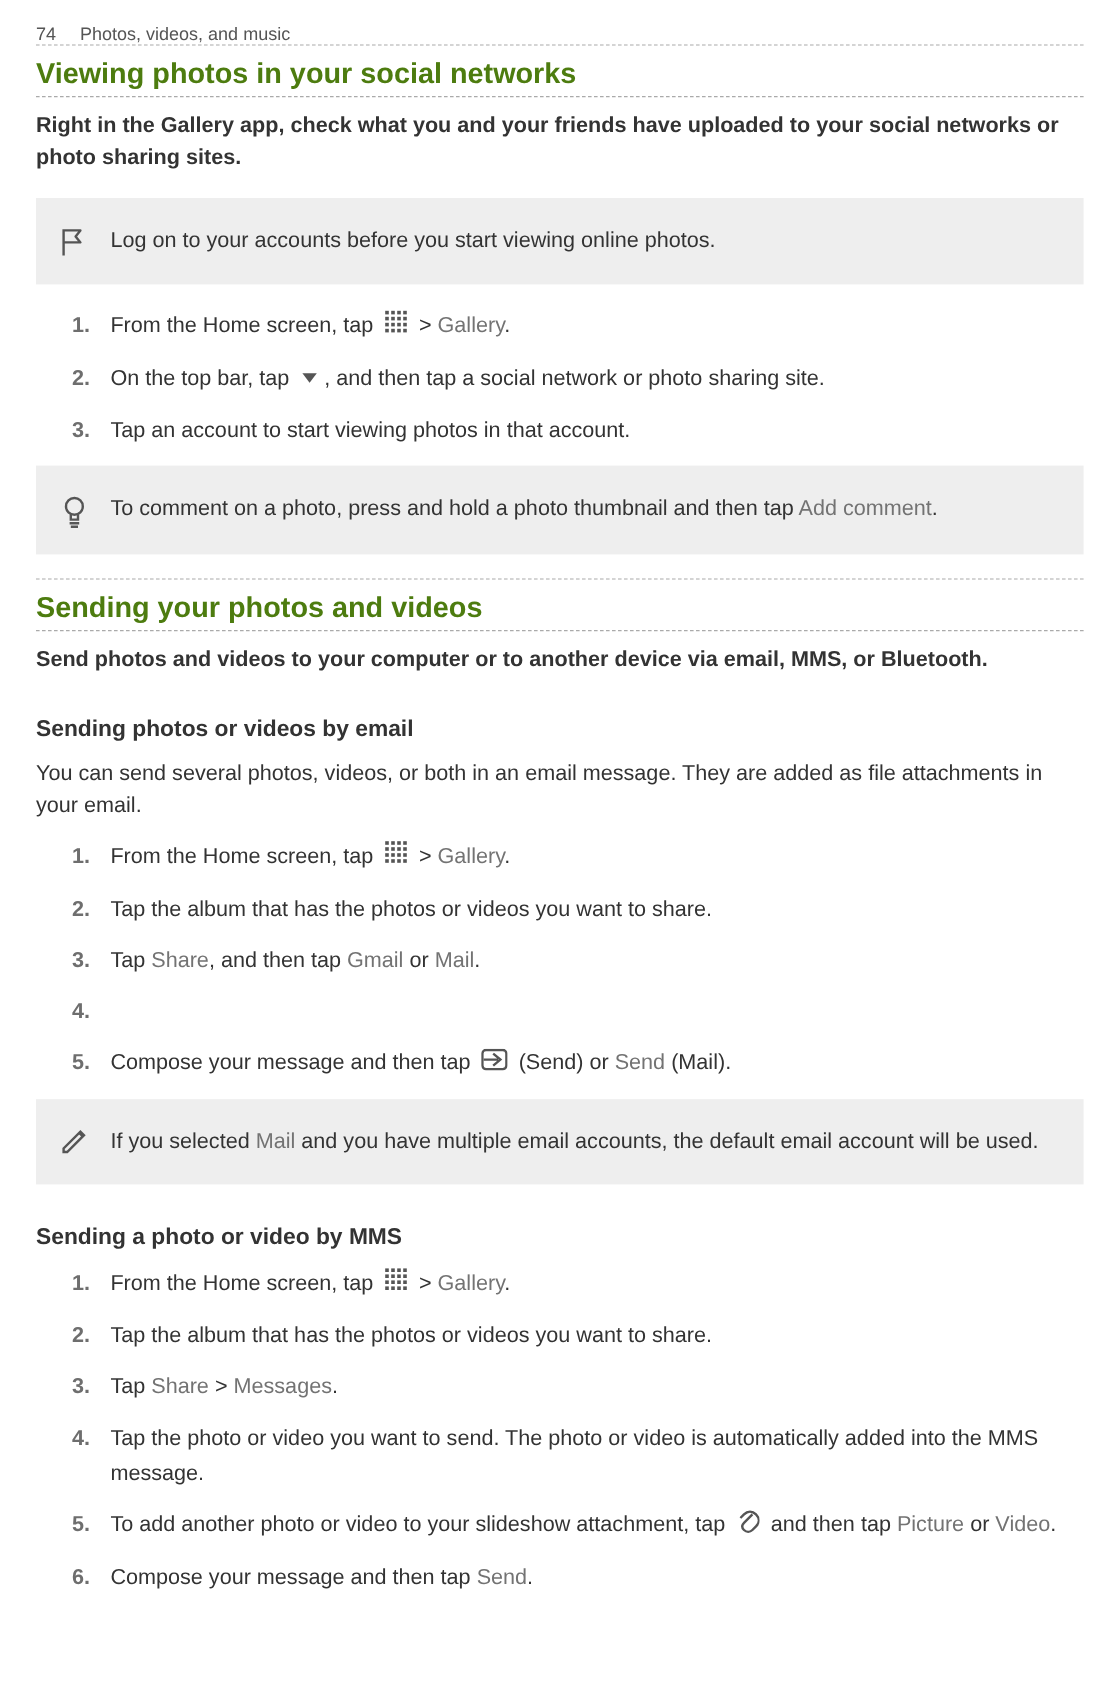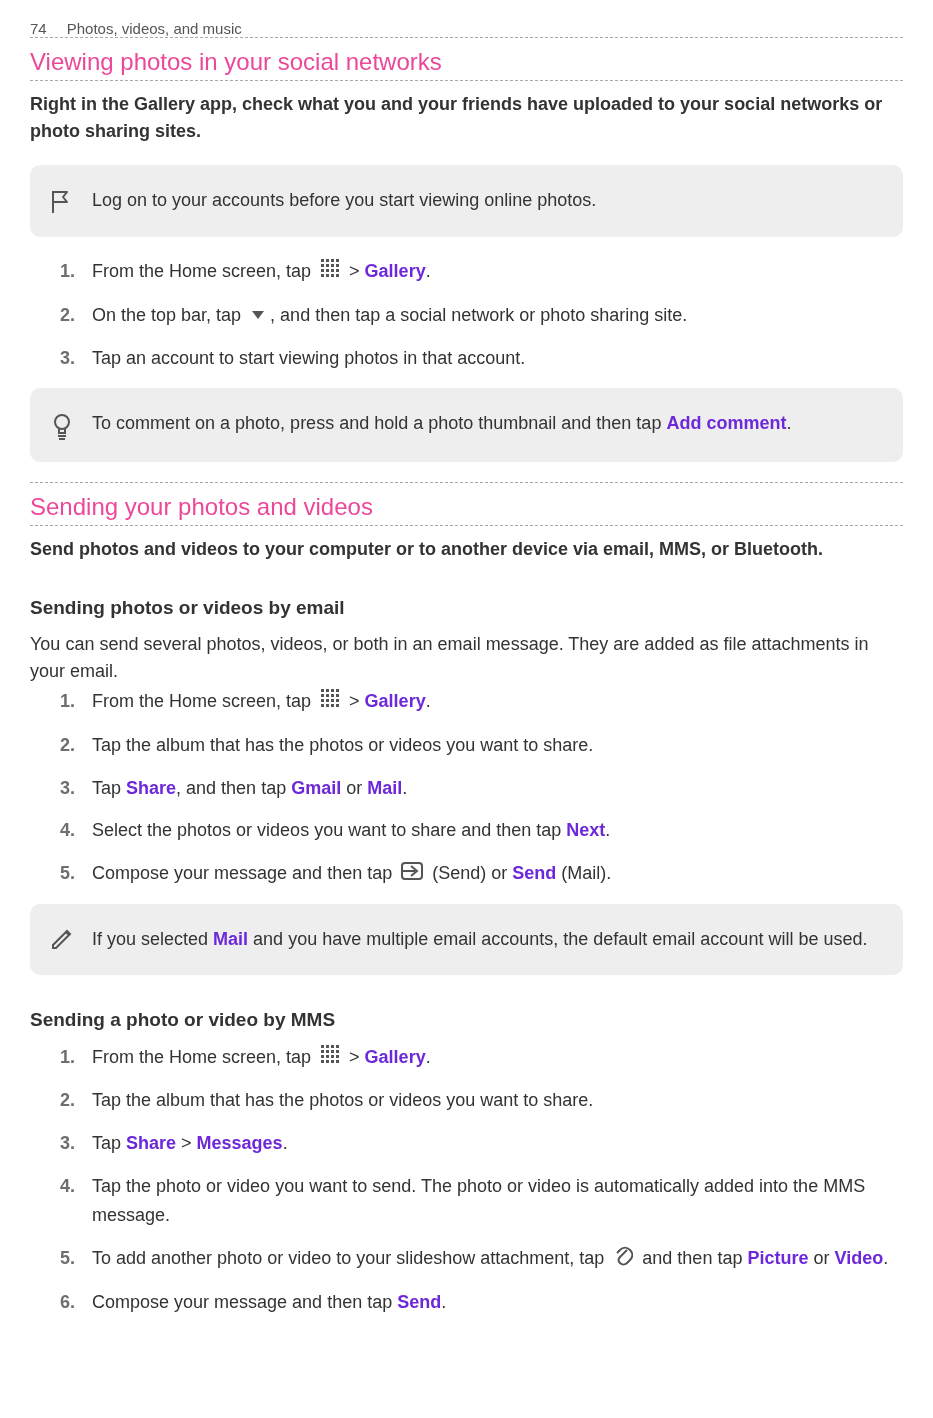--- a/index.html
+++ b/index.html
@@ -26,36 +26,36 @@
     }
     .breadcrumb-text {
       font-size: 15px;
     }
     .dotted-hr {
       border: none;
       border-top: 1px dashed #aaa;
       margin: 0 0 10px 0;
     }
     .section-title-green {
-      color: #ec4899;
+      color: #4d7c0f;
       font-size: 24px;
-      font-weight: 400;
+      font-weight: 700;
       margin-bottom: 4px;
     }
     .intro-text {
       font-size: 18px;
       color: #333;
       line-height: 1.5;
       margin-bottom: 20px;
       margin-top: 8px;
       font-weight: bold;
     }
     .callout-box {
       background: #eeeeee;
-      border-radius: 10px;
+      border-radius: 0;
       padding: 22px 20px;
       display: flex;
       align-items: flex-start;
       gap: 18px;
       margin-bottom: 20px;
     }
     .callout-box-icon {
       width: 24px;
       flex-shrink: 0;
       display: flex;
@@ -83,39 +83,39 @@
     .list-number {
       color: #6e6e6e;
       font-weight: 600;
       min-width: 18px;
       flex-shrink: 0;
     }
     .list-content {
       color: #333;
     }
     .bold {
-      font-weight: 700;
-      color: #6d28d9;
+      font-weight: 400;
+      color: #737373;
     }
     .icon-inline {
       display: inline-block;
       vertical-align: middle;
       margin: 0 4px;
     }
     .subsection-title {
       font-size: 19px;
       font-weight: 600;
       color: #333;
       margin: 34px 0 12px 0;
     }
     .body-text {
       font-size: 18px;
       color: #333;
       line-height: 1.5;
-      margin-bottom: 2px;
+      margin-bottom: 14px;
     }
     svg {
       display: inline-block;
     }
   </style>
 </head>
 <body>
 
 <div class="header-row">
   <span class="page-number">74</span>
@@ -233,23 +233,20 @@
     <span class="list-content">Tap the album that has the photos or videos you want to share.</span>
   </li>
   <li>
     <span class="list-number">3.</span>
     <span class="list-content">
       <span>Tap </span><span class="bold">Share</span><span>, and then tap </span><span class="bold">Gmail</span><span> or </span><span class="bold">Mail</span><span>.</span>
     </span>
   </li>
   <li>
     <span class="list-number">4.</span>
-    <span class="list-content">
-      <span>Select the photos or videos you want to share and then tap </span><span class="bold">Next</span><span>.</span>
-    </span>
   </li>
   <li>
     <span class="list-number">5.</span>
     <span class="list-content">
       <span>Compose your message and then tap </span><span class="icon-inline">
         <svg width="22" height="18" viewBox="0 0 22 18">
           <path d="M2 9 L14 9 M10 4 L16 9 L10 14" fill="none" stroke="#555" stroke-width="2"></path>
           <rect x="1" y="1" width="20" height="16" rx="3" fill="none" stroke="#555" stroke-width="2"></rect>
         </svg>
       </span><span> (Send) or </span><span class="bold">Send</span><span> (Mail).</span>

